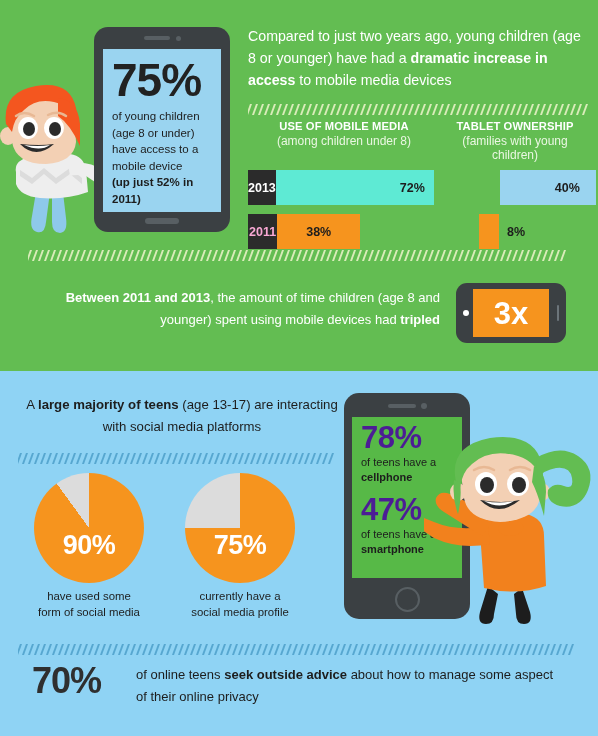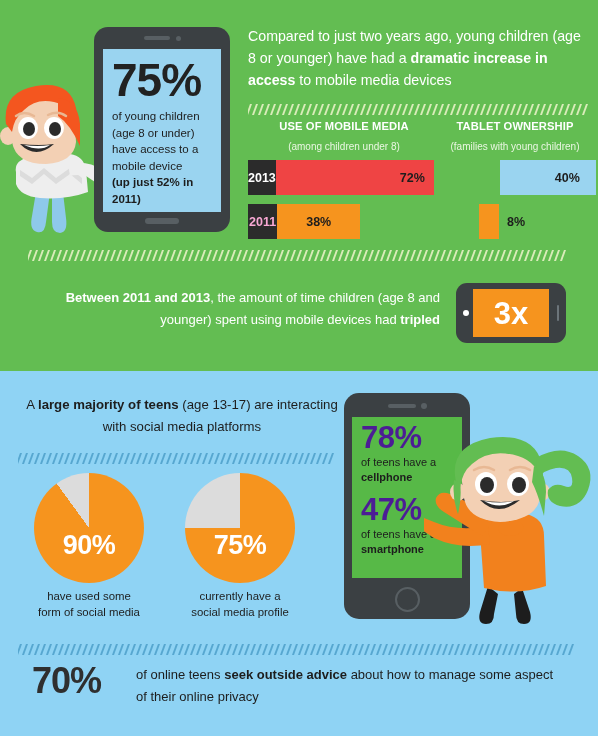--- a/index.html
+++ b/index.html
@@ -46,32 +46,32 @@
     position: absolute; left: 248px; top: 25px; width: 340px;
     font-size: 14.2px; line-height: 22px; color: #ffffff;
   }
 
   
   .charts { position: absolute; left: 248px; top: 120px; width: 342px; }
   .chart-heads { display: flex; }
   .chart-heads .h1 { width: 192px; text-align: center; }
   .chart-heads .h2 { width: 150px; text-align: center; }
   .chart-title { font-size: 11.2px; font-weight: bold; color: #ffffff; letter-spacing: .1px; }
-  .chart-sub { font-size: 10px; color: #eaf7e2; margin-top: 9px; }
+  .chart-sub { font-size: 12px; color: #eaf7e2; margin-top: 2px; }
 
   .rows { margin-top: 8px; }
   .row { display: flex; align-items: stretch; height: 35px; margin-bottom: 9px; }
   .yearbox { width: 34px; background: #2b2b2b; display: flex; align-items: center; justify-content: center;
              font-size: 12.5px; font-weight: bold; }
   .yearbox.y2013 { color: #ffffff; }
   .yearbox.y2011 { color: #f9a8d4; }
   .barwrap { width: 158px; position: relative; }
   .bar { height: 35px; display: flex; align-items: center; justify-content: flex-end; padding-right: 9px;
          font-size: 12.5px; font-weight: bold; color: #1d1d1d; }
-  .bar.blue { background: #ef4444; }
+  .bar.blue { background: #5eead4; }
   .bar.orange { background: #f6941e; }
   .tabletwrap { width: 150px; position: relative; display: flex; align-items: center; margin-left: 48px; }
   .tbar { height: 35px; display: flex; align-items: center; }
   .tbar.blue { background: #9ad4f0; justify-content: flex-end; padding-right: 16px;
                font-size: 12.5px; font-weight: bold; color: #1d1d1d; }
   .tbar.orange { background: #f6941e; }
   .tlabel { font-size: 12.5px; font-weight: bold; color: #1d1d1d; margin-left: 8px; }
 
   
   .tripled-text {

